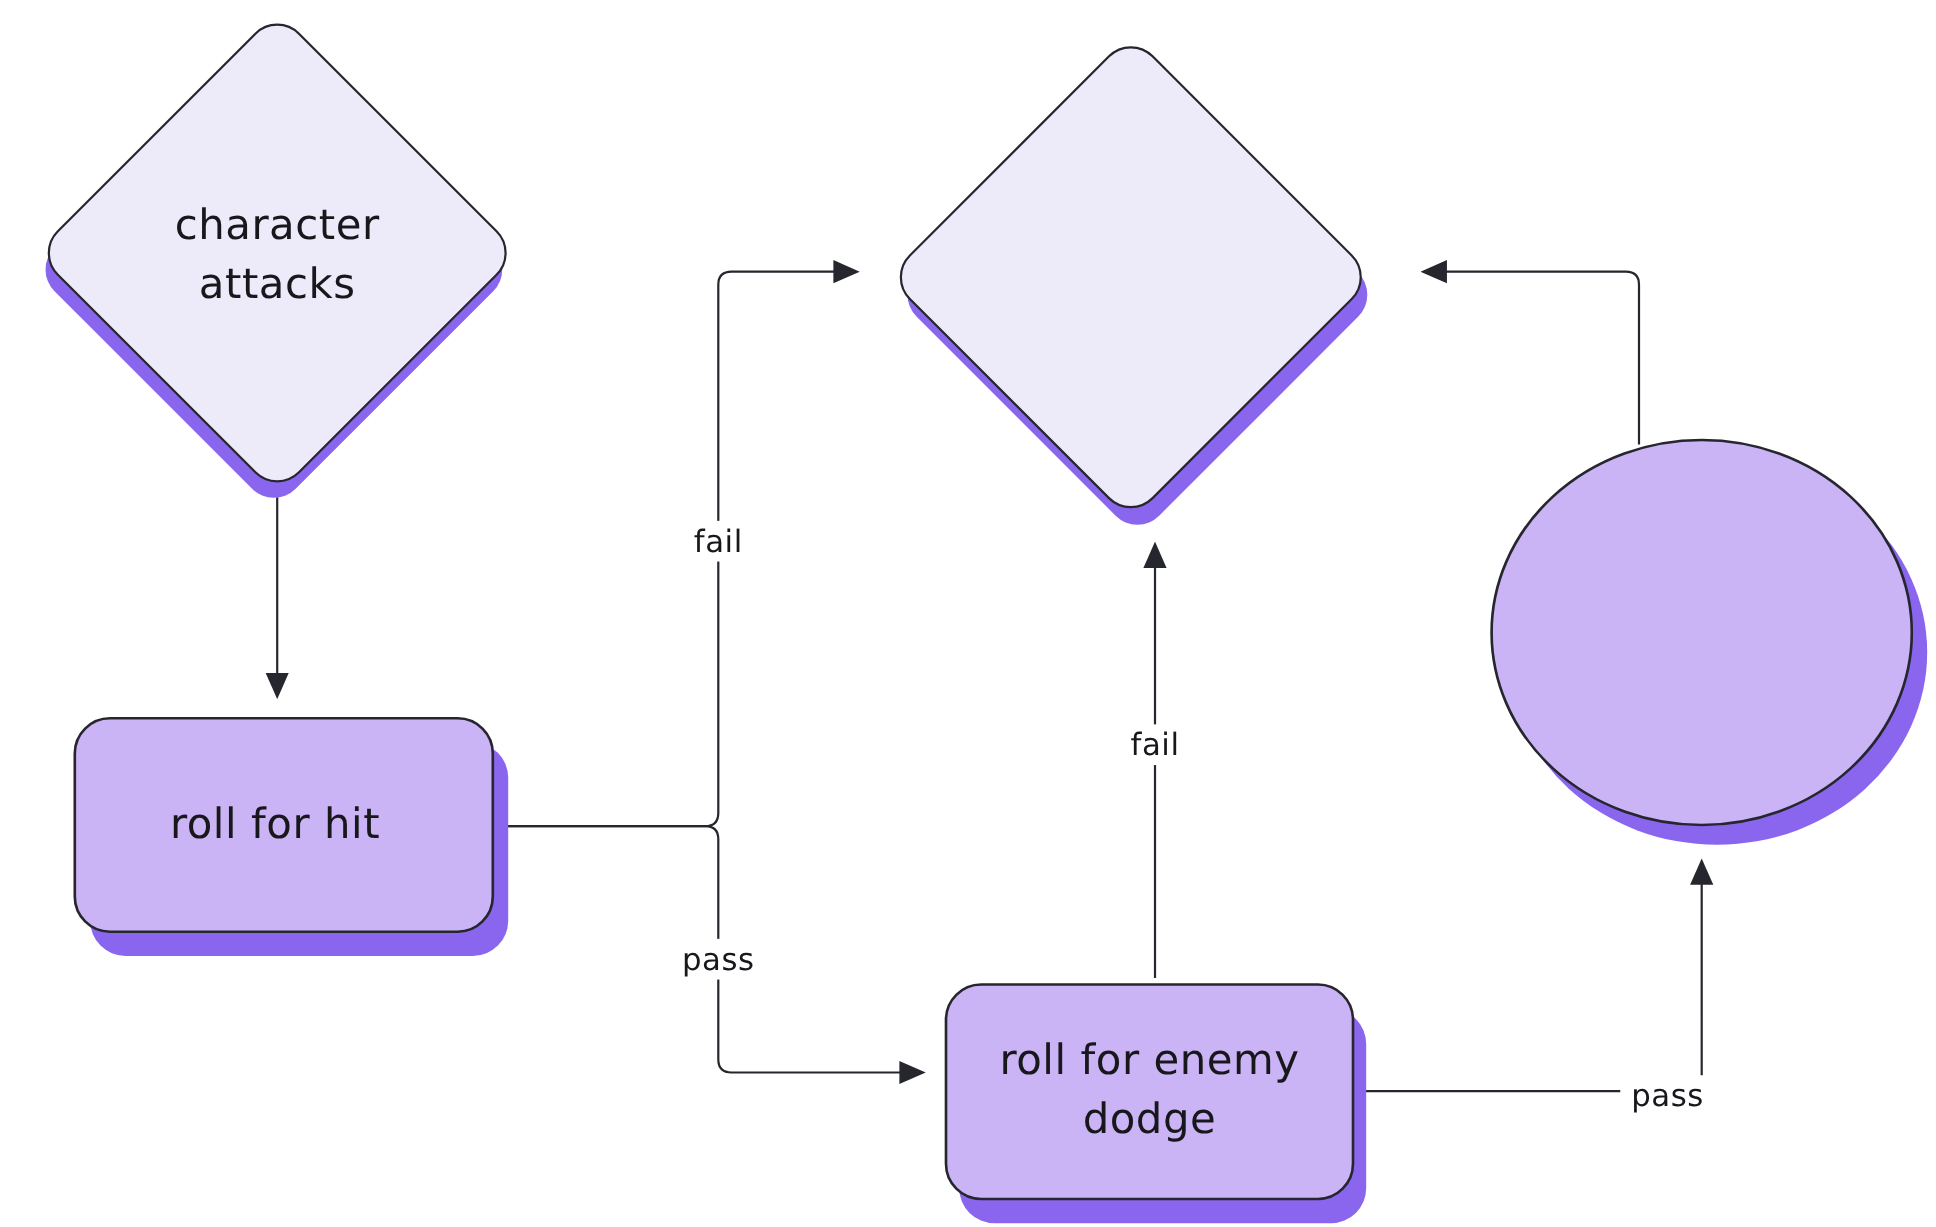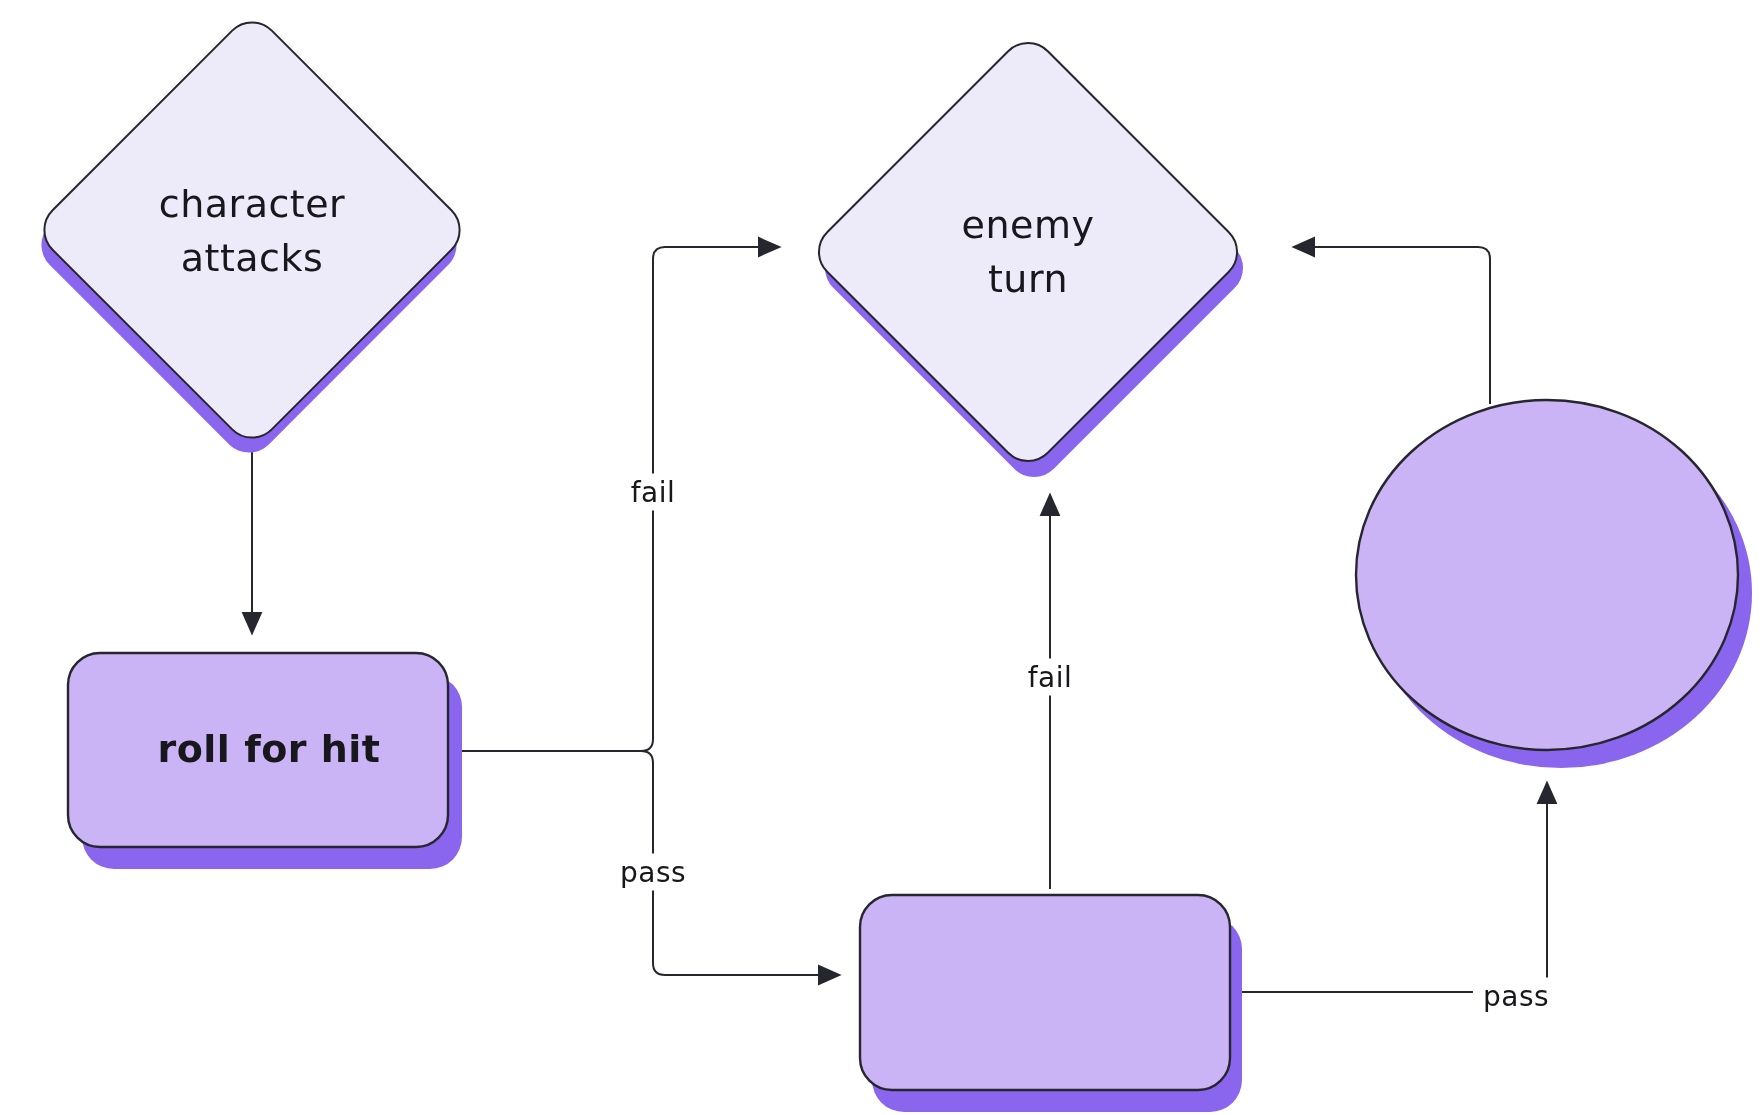--- a/index.html
+++ b/index.html
@@ -73,22 +73,22 @@
     </g>
 
     <g>
       <ellipse class="shape-shadow" cx="1561" cy="593" rx="191" ry="175"></ellipse>
       <ellipse class="shape-main" cx="1547" cy="575" rx="191" ry="175"></ellipse>
     </g>
   </svg>
 
   <div class="node-label" style="left:252px;top:232px;width:340px;">character
 attacks</div>
-  <div class="node-label" style="left:269px;top:750px;width:360px;font-weight:bold;">roll for hit</div>
-  <div class="node-label" style="left:1028px;top:253px;width:340px;">enemy
-turn</div>
+  <div class="node-label" style="left:250px;top:750px;width:360px;">roll for hit</div>
+  <div class="node-label" style="left:1045px;top:991px;width:360px;">roll for enemy
+dodge</div>
 
   <div class="edge-label" style="left:653px;top:492px;">fail</div>
   <div class="edge-label" style="left:653px;top:872px;">pass</div>
   <div class="edge-label" style="left:1050px;top:677px;">fail</div>
   <div class="edge-label" style="left:1516px;top:996px;">pass</div>
 
 </div>
 
 </body></html>

